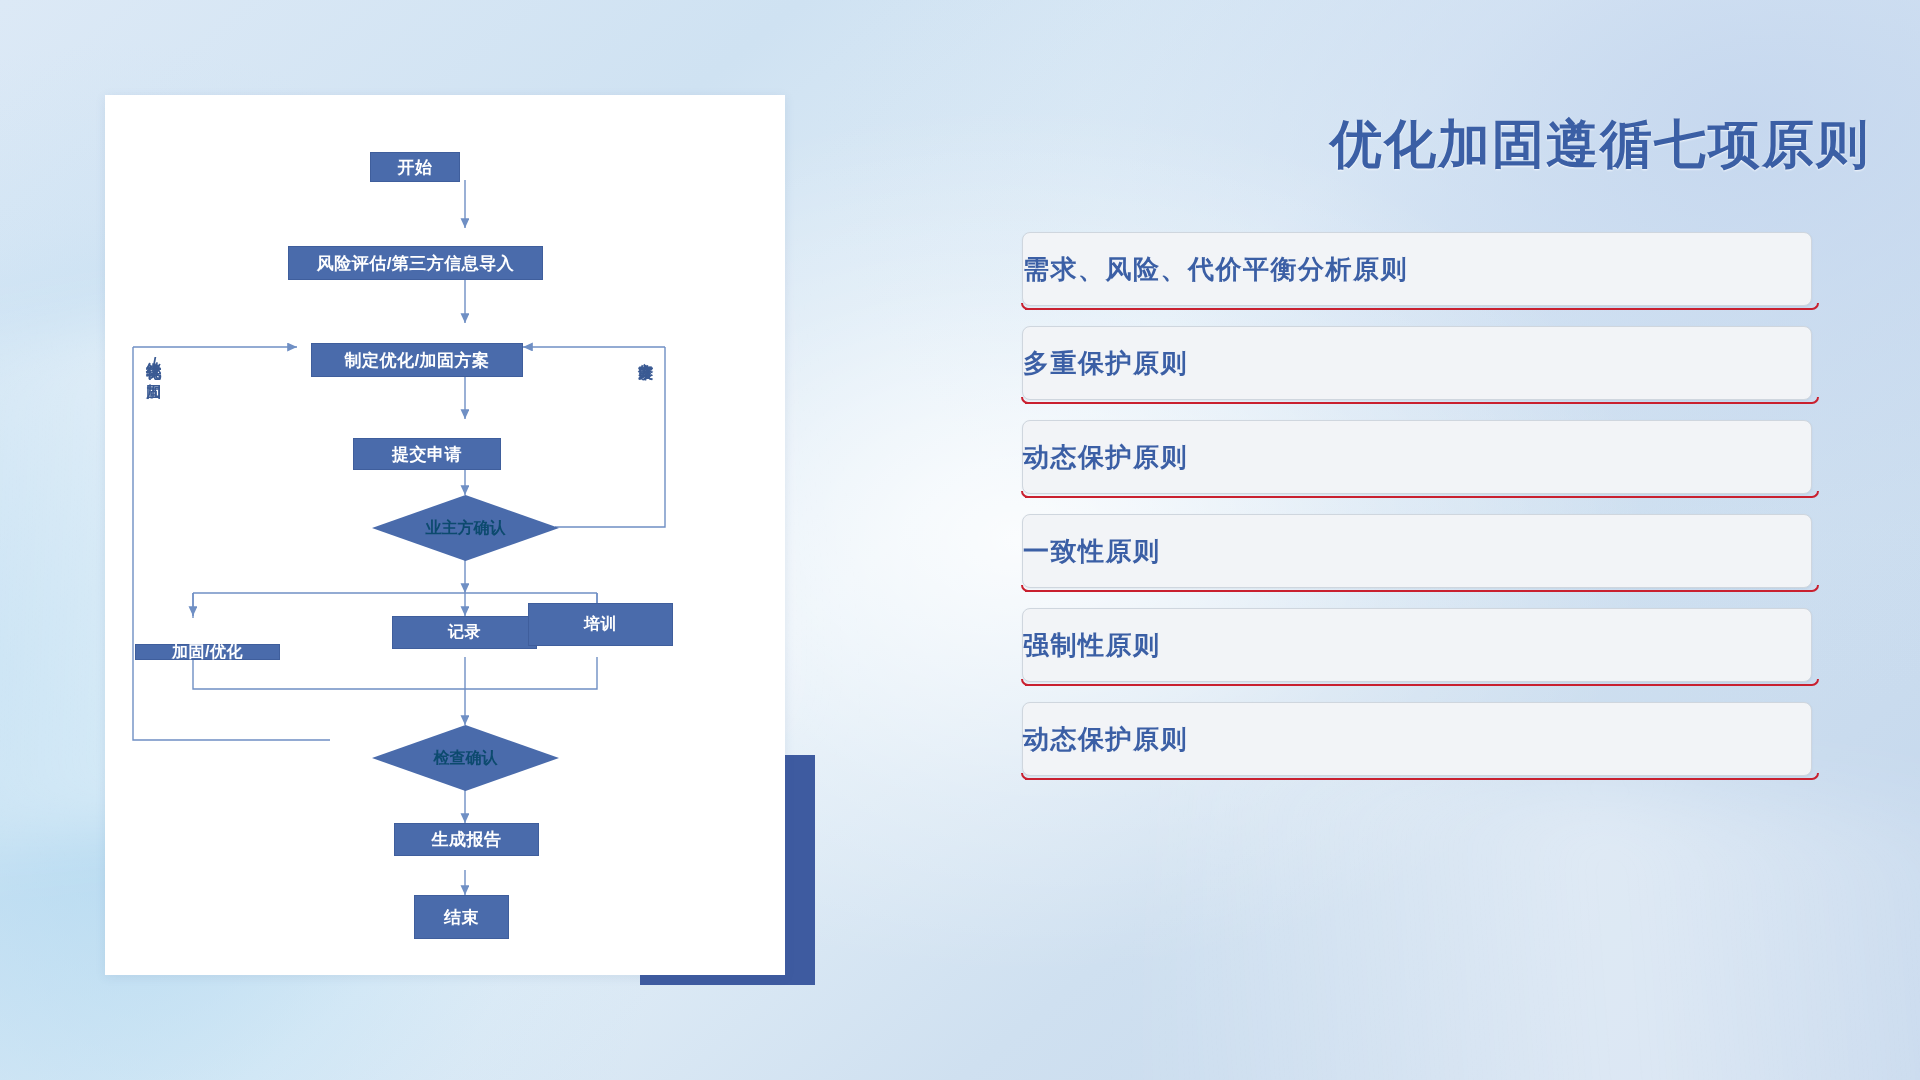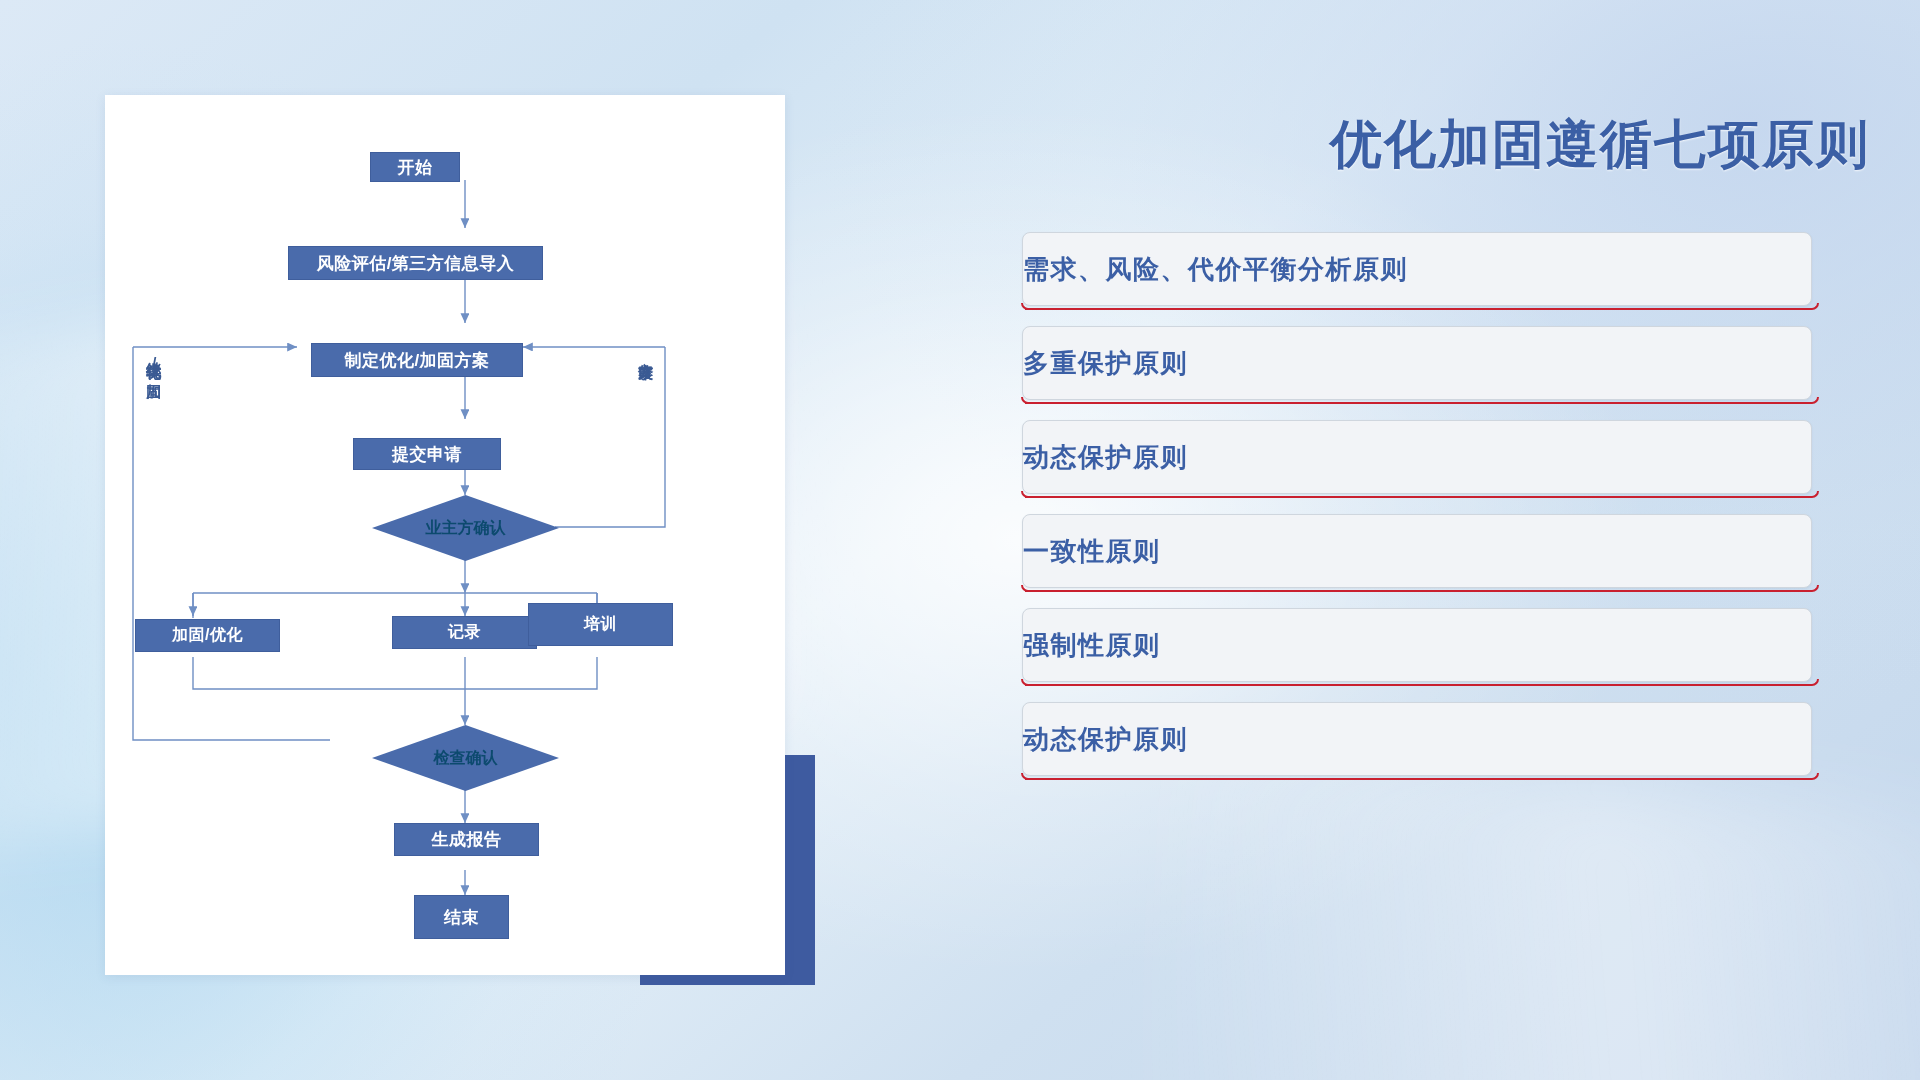--- a/index.html
+++ b/index.html
@@ -281,21 +281,21 @@
 
       <div class="node" style="left:228px; top:343px; width:148px; height:32px;">
         <span>提交申请</span>
       </div>
 
       <div class="diamond-wrap" style="left:247px; top:400px; width:187px; height:66px;">
         <div class="dshape"></div>
         <span class="dlabel">业主方确认</span>
       </div>
 
-      <div class="node small" style="left:10px; top:524px; width:145px; height:33px;">
+      <div class="node small" style="left:10px; top:549px; width:145px; height:16px;">
         <span>加固/优化</span>
       </div>
 
       <div class="node small" style="left:267px; top:521px; width:145px; height:33px;">
         <span>记录</span>
       </div>
 
       <div class="node small" style="left:403px; top:508px; width:145px; height:43px;">
         <span>培训</span>
       </div>

